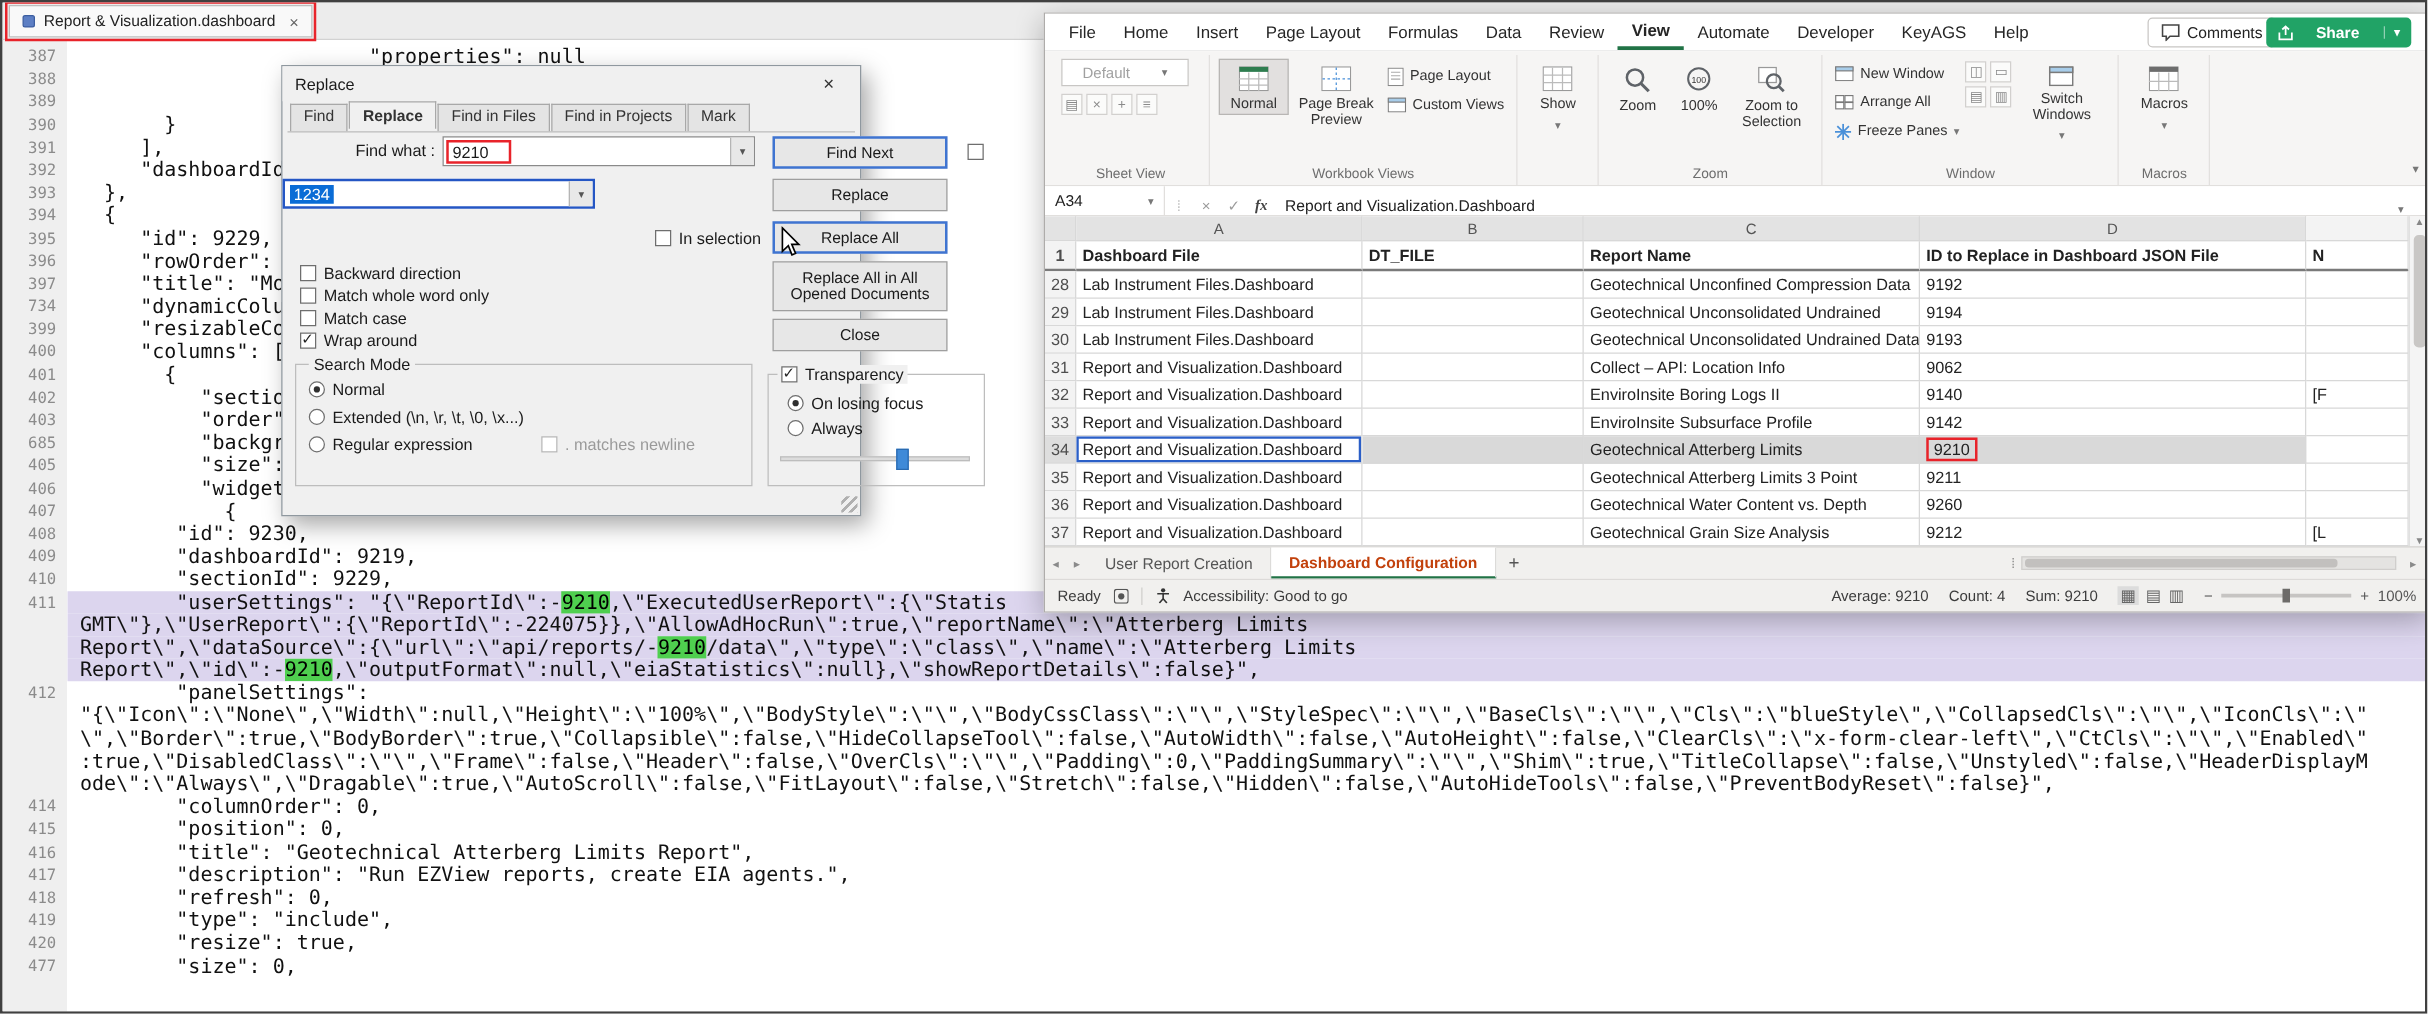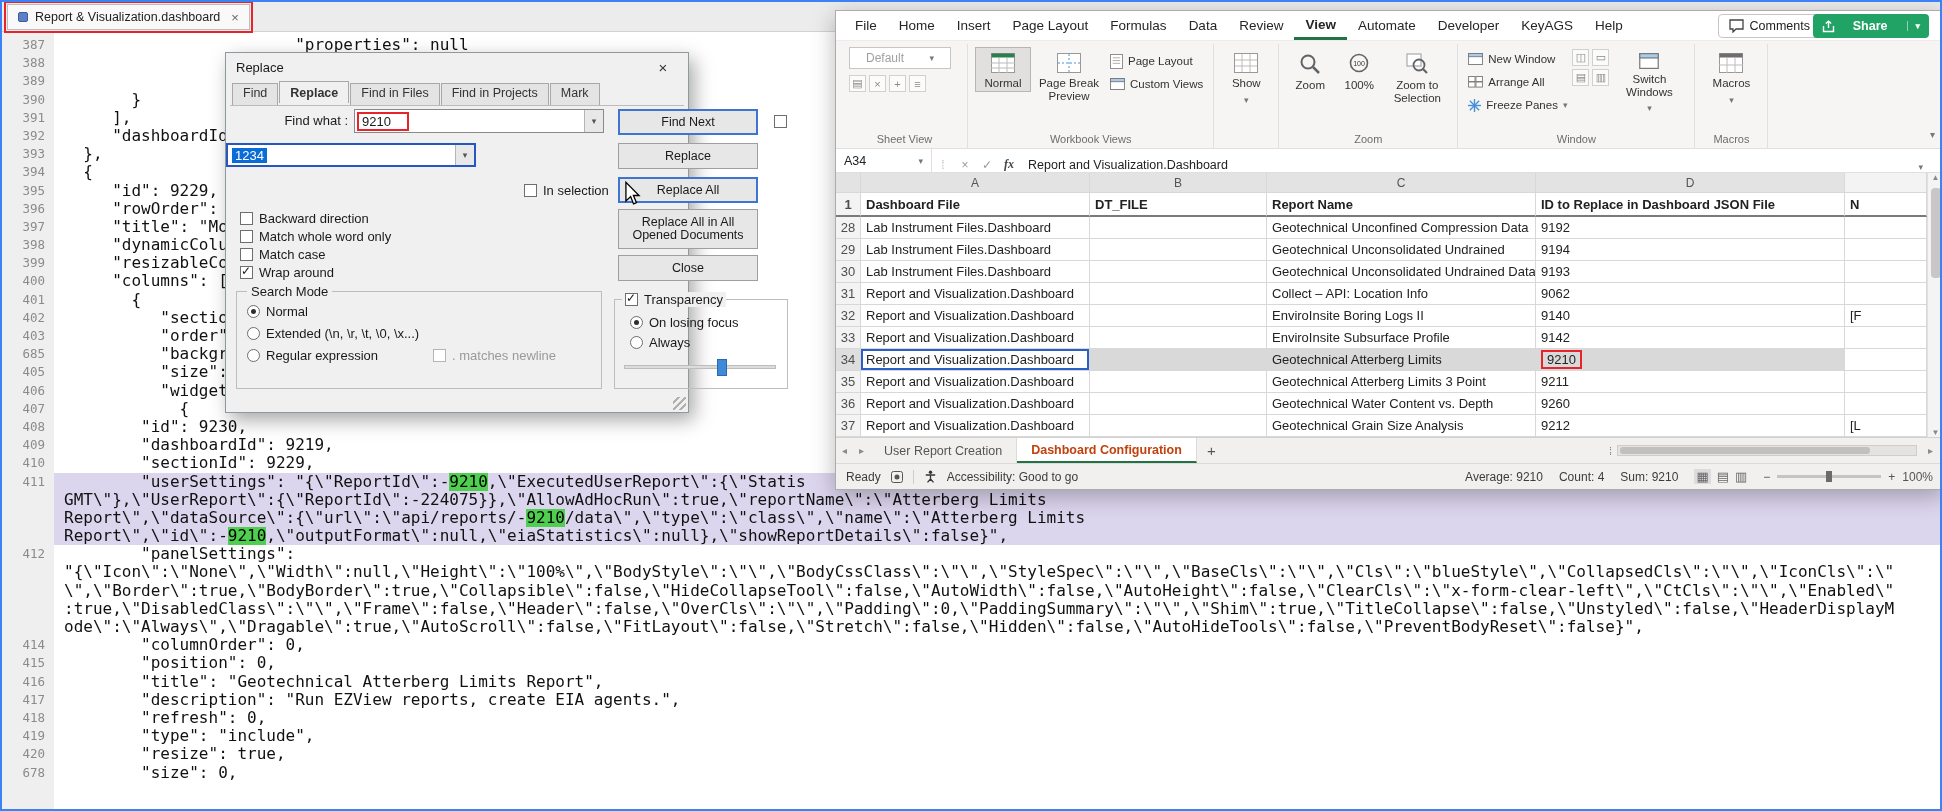--- a/index.html
+++ b/index.html
@@ -1,17 +1,17 @@
 <!DOCTYPE html>
 <html><head>
 <meta charset="utf-8">
 <style>
   *{margin:0;padding:0;box-sizing:border-box}
   html,body{width:1942px;height:811px;background:#fff;font-family:"Liberation Sans",sans-serif}
-  #screen{position:relative;width:1942px;height:811px;border:2px solid #3b82f6;overflow:hidden;background:#fff}
+  #screen{position:relative;width:1942px;height:811px;border:2px solid #404040;overflow:hidden;background:#fff}
 
   
   #tabbar{position:absolute;left:0;top:0;width:100%;height:30px;background:#ececec;border-bottom:1px solid #d2d2d2;z-index:5}
   .npp-tab{position:absolute;left:5px;top:2px;height:26px;display:flex;align-items:center;gap:7px;padding:0 10px;
     background:#f9f9f9;border:1px solid #bdbdbd;font-size:12.5px;color:#222;outline:2px solid #e8232a;outline-offset:1px}
   .npp-tab-icon{width:10px;height:10px;background:#5d7fc4;border:1px solid #3c5ea0;border-radius:2px}
   .npp-tab-close{color:#666;font-size:13px;margin-left:4px}
   #code{position:absolute;left:0;top:30px;width:100%;height:781px;z-index:1;overflow:hidden;padding-top:4px;
     background:linear-gradient(90deg,#efefef 0 52px,#fff 52px);
     font-family:"DejaVu Sans Mono",monospace;font-size:16px;line-height:18.2px;color:#111}
@@ -136,21 +136,21 @@
       <div class="crow"><span class="gut">388</span><span class="ct">                     }</span></div>
       <div class="crow"><span class="gut">389</span><span class="ct">                   ]</span></div>
       <div class="crow"><span class="gut">390</span><span class="ct">       }</span></div>
       <div class="crow"><span class="gut">391</span><span class="ct">     ],</span></div>
       <div class="crow"><span class="gut">392</span><span class="ct">     "dashboardId</span></div>
       <div class="crow"><span class="gut">393</span><span class="ct">  },</span></div>
       <div class="crow"><span class="gut">394</span><span class="ct">  {</span></div>
       <div class="crow"><span class="gut">395</span><span class="ct">     "id": 9229,</span></div>
       <div class="crow"><span class="gut">396</span><span class="ct">     "rowOrder":</span></div>
       <div class="crow"><span class="gut">397</span><span class="ct">     "title": "Mo</span></div>
-      <div class="crow"><span class="gut">398</span><span class="ct">     "dynamicColu</span></div>
+      <div class="crow"><span class="gut">734</span><span class="ct">     "dynamicColu</span></div>
       <div class="crow"><span class="gut">399</span><span class="ct">     "resizableCo</span></div>
       <div class="crow"><span class="gut">400</span><span class="ct">     "columns": [</span></div>
       <div class="crow"><span class="gut">401</span><span class="ct">       {</span></div>
       <div class="crow"><span class="gut">402</span><span class="ct">          "section</span></div>
       <div class="crow"><span class="gut">403</span><span class="ct">          "order":</span></div>
       <div class="crow"><span class="gut">685</span><span class="ct">          "backgro</span></div>
       <div class="crow"><span class="gut">405</span><span class="ct">          "size": </span></div>
       <div class="crow"><span class="gut">406</span><span class="ct">          "widgets</span></div>
       <div class="crow"><span class="gut">407</span><span class="ct">            {</span></div>
       <div class="crow"><span class="gut">408</span><span class="ct">        "id": 9230,</span></div>
@@ -165,21 +165,21 @@
       <div class="crow"><span class="gut"></span><span class="ct">\",\"Border\":true,\"BodyBorder\":true,\"Collapsible\":false,\"HideCollapseTool\":false,\"AutoWidth\":false,\"AutoHeight\":false,\"ClearCls\":\"x-form-clear-left\",\"CtCls\":\"\",\"Enabled\"</span></div>
       <div class="crow"><span class="gut"></span><span class="ct">:true,\"DisabledClass\":\"\",\"Frame\":false,\"Header\":false,\"OverCls\":\"\",\"Padding\":0,\"PaddingSummary\":\"\",\"Shim\":true,\"TitleCollapse\":false,\"Unstyled\":false,\"HeaderDisplayM</span></div>
       <div class="crow"><span class="gut"></span><span class="ct">ode\":\"Always\",\"Dragable\":true,\"AutoScroll\":false,\"FitLayout\":false,\"Stretch\":false,\"Hidden\":false,\"AutoHideTools\":false,\"PreventBodyReset\":false}",</span></div>
       <div class="crow"><span class="gut">414</span><span class="ct">        "columnOrder": 0,</span></div>
       <div class="crow"><span class="gut">415</span><span class="ct">        "position": 0,</span></div>
       <div class="crow"><span class="gut">416</span><span class="ct">        "title": "Geotechnical Atterberg Limits Report",</span></div>
       <div class="crow"><span class="gut">417</span><span class="ct">        "description": "Run EZView reports, create EIA agents.",</span></div>
       <div class="crow"><span class="gut">418</span><span class="ct">        "refresh": 0,</span></div>
       <div class="crow"><span class="gut">419</span><span class="ct">        "type": "include",</span></div>
       <div class="crow"><span class="gut">420</span><span class="ct">        "resize": true,</span></div>
-      <div class="crow"><span class="gut">678</span><span class="ct">        "size": 0,</span></div>
+      <div class="crow"><span class="gut">477</span><span class="ct">        "size": 0,</span></div>
     </div>
 
   <div id="dialog">
     <div class="dlg-title">
       <span>Replace</span>
       <span class="dlg-x">×</span>
     </div>
     <div id="dlg-tabs">
         <div class="dtab">Find</div>
         <div class="dtab active">Replace</div>

